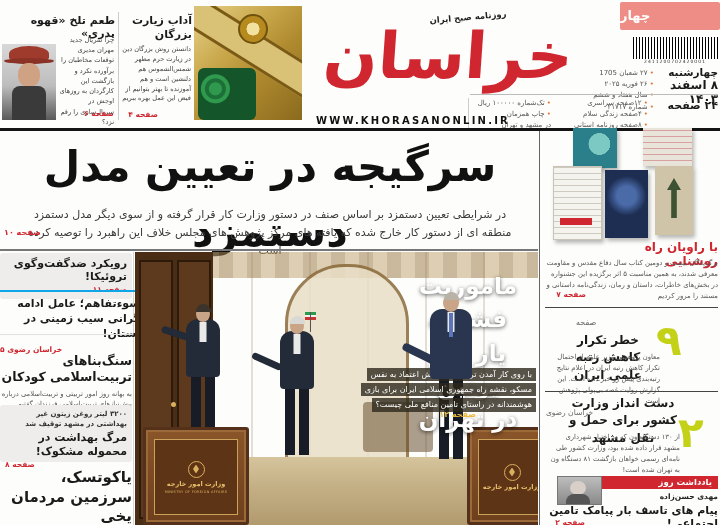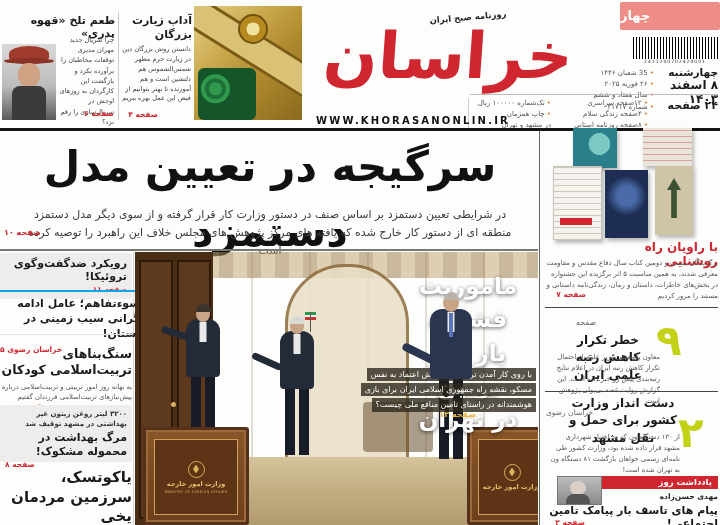--- a/index.html
+++ b/index.html
@@ -62,21 +62,21 @@
   .vrule{left:539px;top:131px;width:1px;height:394px;background:#666;}
   .lcolrule{left:133px;top:252px;width:1px;height:273px;background:#d5d5d5;}
 
   
   .li1{left:0;top:253px;width:132px;background:#eeedeb;border-radius:3px;padding:4px 5px 5px;box-sizing:border-box;}
   .li1 .t{font-size:11px;font-weight:bold;text-align:right;}
   .li1 .p{font-size:7.5px;font-weight:bold;color:#cf2630;text-align:right;margin-top:2px;}
   .li2{left:0;top:290px;width:140px;border-top:2px solid #0ea5e9;padding-top:5px;}
   .li2 .t{font-size:11px;font-weight:bold;text-align:right;line-height:1.35;}
   .li2 .p{font-size:7.5px;font-weight:bold;color:#cf2630;text-align:left;margin-top:3px;}
-  .li3{left:0;top:334px;width:132px;border-top:1px solid #e2e2e0;padding-top:11px;}
+  .li3{left:0;top:334px;width:132px;border-top:1px solid #e2e2e0;padding-top:18px;}
   .li3 .t{font-size:12.5px;font-weight:bold;text-align:right;line-height:1.3;}
   .li3 .b{font-size:6.8px;color:#555;line-height:1.55;text-align:right;margin-top:3px;}
   .li3 .p{font-size:7.5px;font-weight:bold;color:#cf2630;text-align:left;margin-top:1px;}
   .li4{left:0;top:405px;width:132px;height:57px;background:#eeedeb;border-radius:3px;padding:4px 5px;box-sizing:border-box;}
   .li4 .k{font-size:7px;font-weight:bold;color:#333;line-height:1.45;text-align:right;}
   .li4 .t{font-size:11px;font-weight:bold;text-align:right;line-height:1.25;margin-top:2px;}
   .li4 .p{font-size:7.5px;font-weight:bold;color:#cf2630;text-align:left;margin-top:1px;}
   .li5{left:0;top:464px;width:132px;padding-top:4px;}
   .li5 .t{font-size:15px;font-weight:bold;text-align:right;line-height:1.3;}
 
@@ -175,21 +175,21 @@
   <div class="a banner">چهار</div>
   <div class="a barcode"></div>
   <div class="a barcodenum">2411200702420001</div>
 
   <div class="a weekday">
     <div class="w1">چهارشنبه</div>
     <div class="w2">۸ اسفند</div>
     <div class="w3">۱۴۰۳</div>
   </div>
   <div class="a datelist">
-    <div class="dot">35 شعبان ۱۴۴۶</div>
+    <div class="dot">۲۷ شعبان 1705</div>
     <div class="dot">۲۶ فوریه ۲۰۲۵</div>
     <div class="dot">سال هفتاد و ششم</div>
     <div class="dot">شماره ۲۱۷۱۷</div>
   </div>
   <div class="a hdrule1"></div>
   <div class="a pagestotal">۲۴ صفحه</div>
   <div class="a pageslist">
     <div class="dot">۱۲صفحه سراسری</div>
     <div class="dot">۴صفحه زندگی سلام</div>
     <div class="dot">۸صفحه روزنامه استانی</div>

